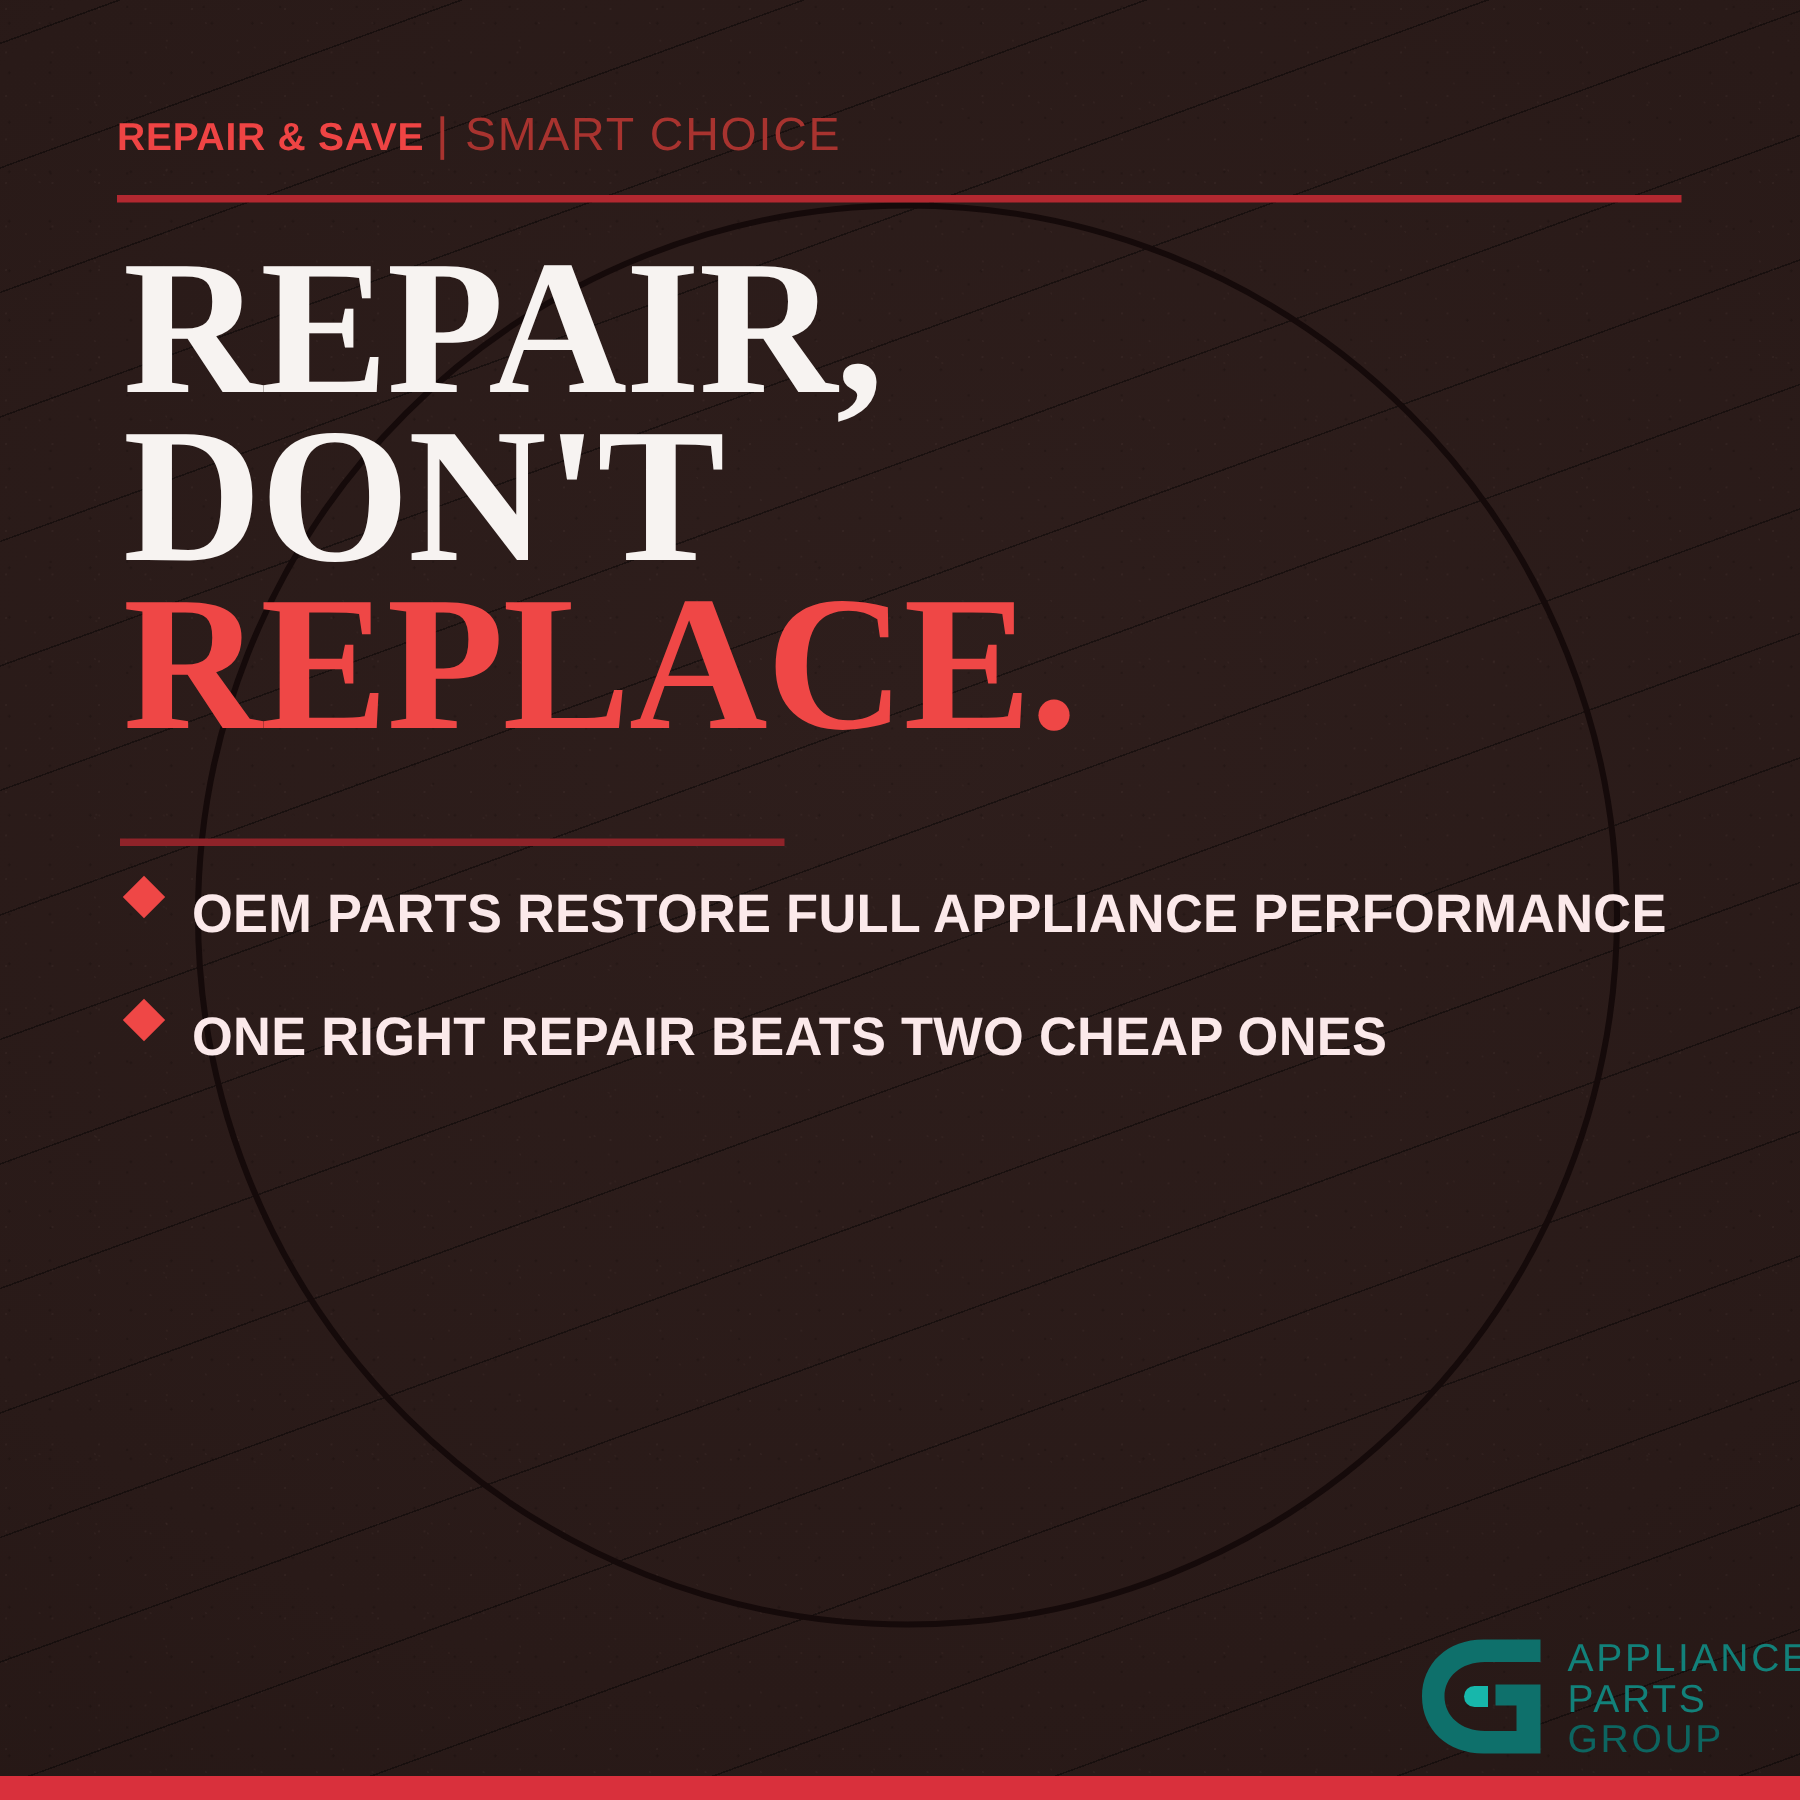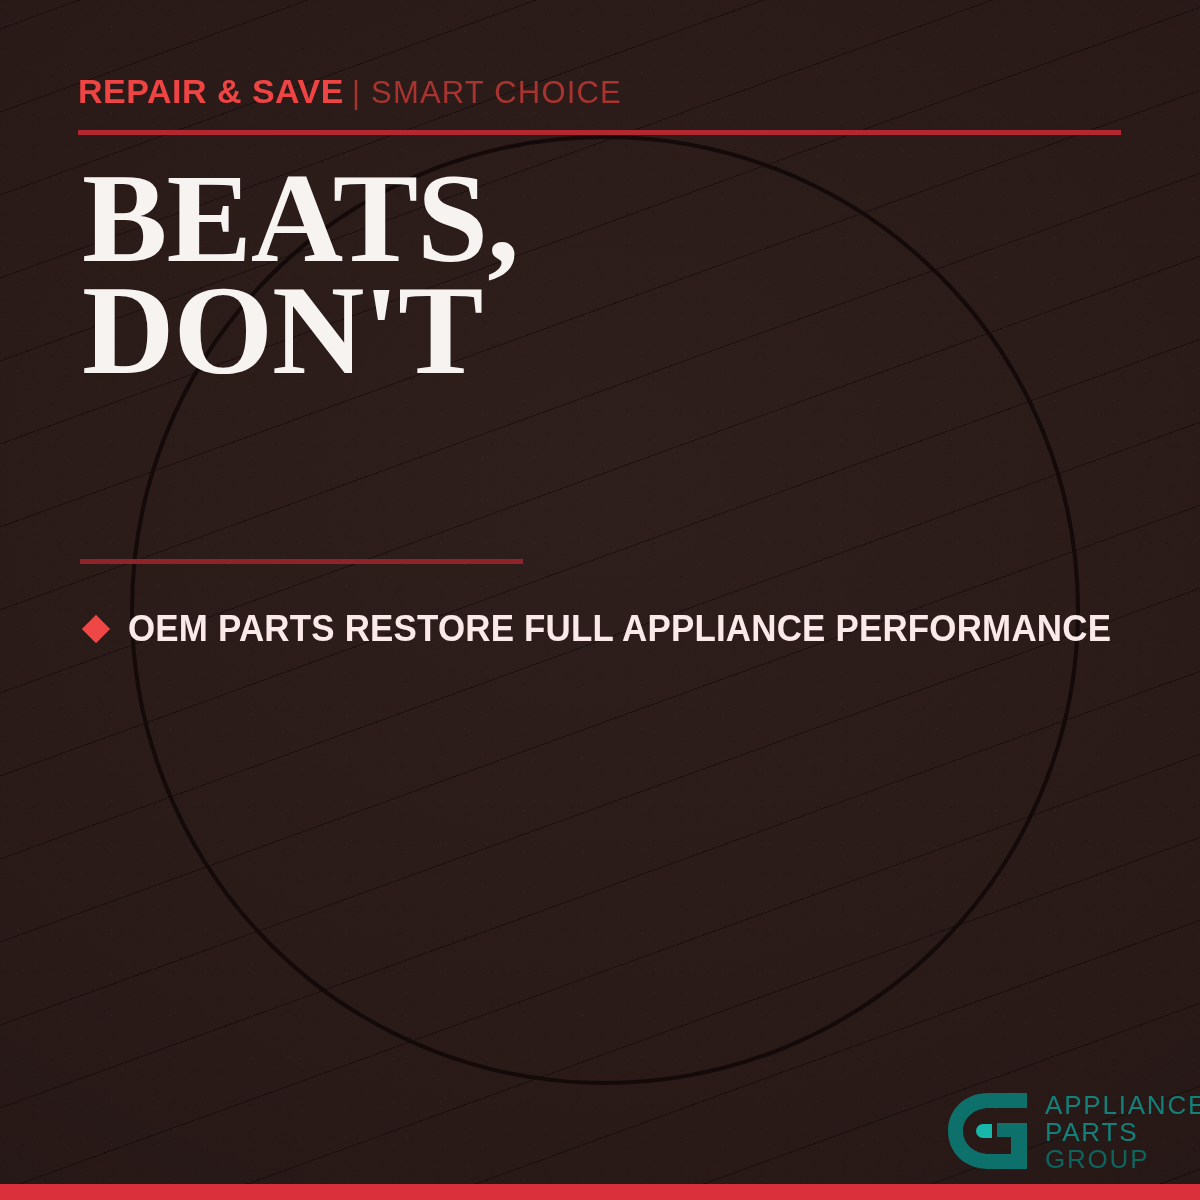--- a/index.html
+++ b/index.html
@@ -67,21 +67,21 @@
 
   
   .eyebrow {
     position: absolute;
     left: 78px;
     top: 72px;
     white-space: nowrap;
     letter-spacing: 0.4px;
   }
   .eyebrow-strong {
-    font-size: 34px;
+    font-size: 26px;
     font-weight: bold;
     color: #ef4444;
     letter-spacing: 0.5px;
   }
   .eyebrow-light {
     font-size: 31px;
     font-weight: normal;
     color: #a8332f;
     letter-spacing: 1.2px;
     margin-left: 8px;
@@ -121,21 +121,21 @@
 
   
   .bullets {
     position: absolute;
     left: 80px;
     top: 588px;
     width: 1070px;
   }
   .bullet-row {
     display: flex;
-    align-items: center;
+    align-items: flex-start;
     height: 82px;
   }
   .bullet-diamond {
     flex: 0 0 auto;
     width: 20px;
     height: 20px;
     background: #ef4746;
     transform: rotate(45deg);
     margin-right: 22px;
     margin-left: 6px;
@@ -202,34 +202,39 @@
 
   <div class="content">
 
     <div class="eyebrow">
       <span class="eyebrow-strong">REPAIR &amp; SAVE</span><span class="eyebrow-light">| SMART CHOICE</span>
     </div>
 
     <div class="header-rule"></div>
 
     <div class="headline">
-      <span class="headline-line line-white">BEATS,</span>
+      <span class="headline-line line-white">REPAIR,</span>
       <span class="headline-line line-white">DON'T</span>
+      <span class="headline-line line-accent">REPLACE.</span>
     </div>
 
     <div class="sub-rule"></div>
 
     <div class="bullets">
 
       <div class="bullet-row">
         <span class="bullet-diamond"></span>
         <span class="bullet-text">OEM PARTS RESTORE FULL APPLIANCE PERFORMANCE</span>
       </div>
 
 
+      <div class="bullet-row">
+        <span class="bullet-diamond"></span>
+        <span class="bullet-text">ONE RIGHT REPAIR BEATS TWO CHEAP ONES</span>
+      </div>
 
 
     </div>
 
     <div class="logo">
       <svg class="logo-mark" viewBox="0 0 88 82">
         <path d="M44 3
                  C20 3 3 19 3 41
                  C3 63 20 79 44 79
                  L82 79

